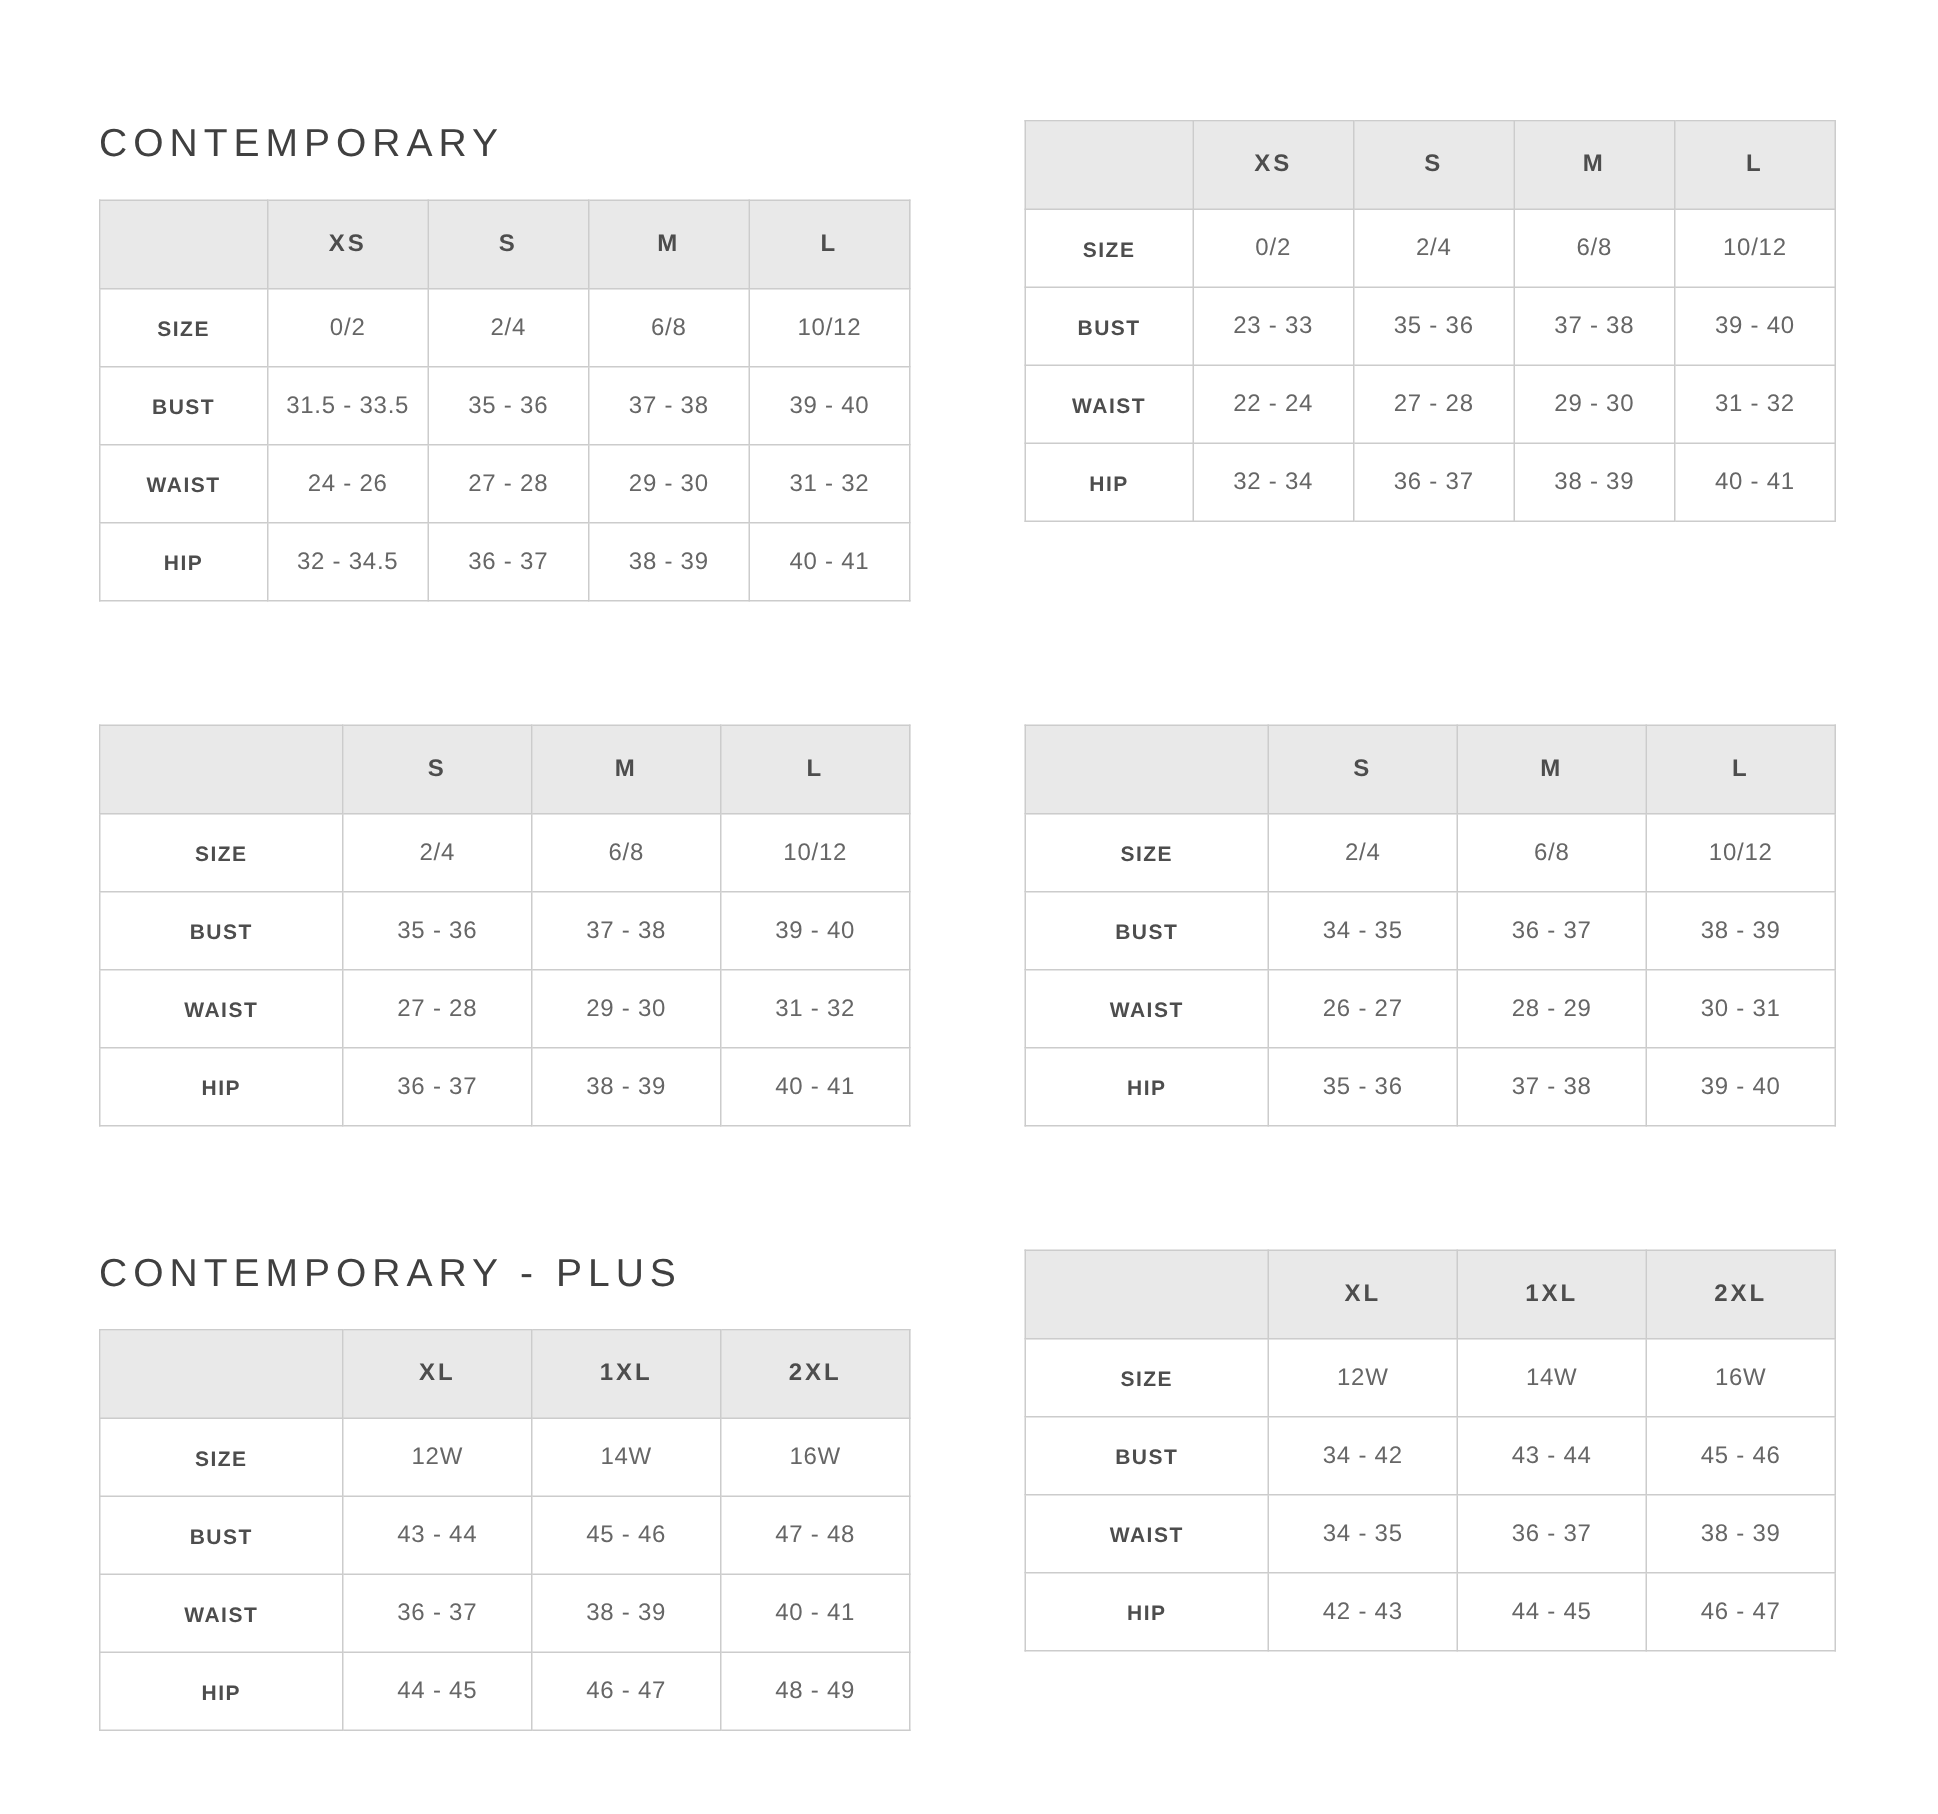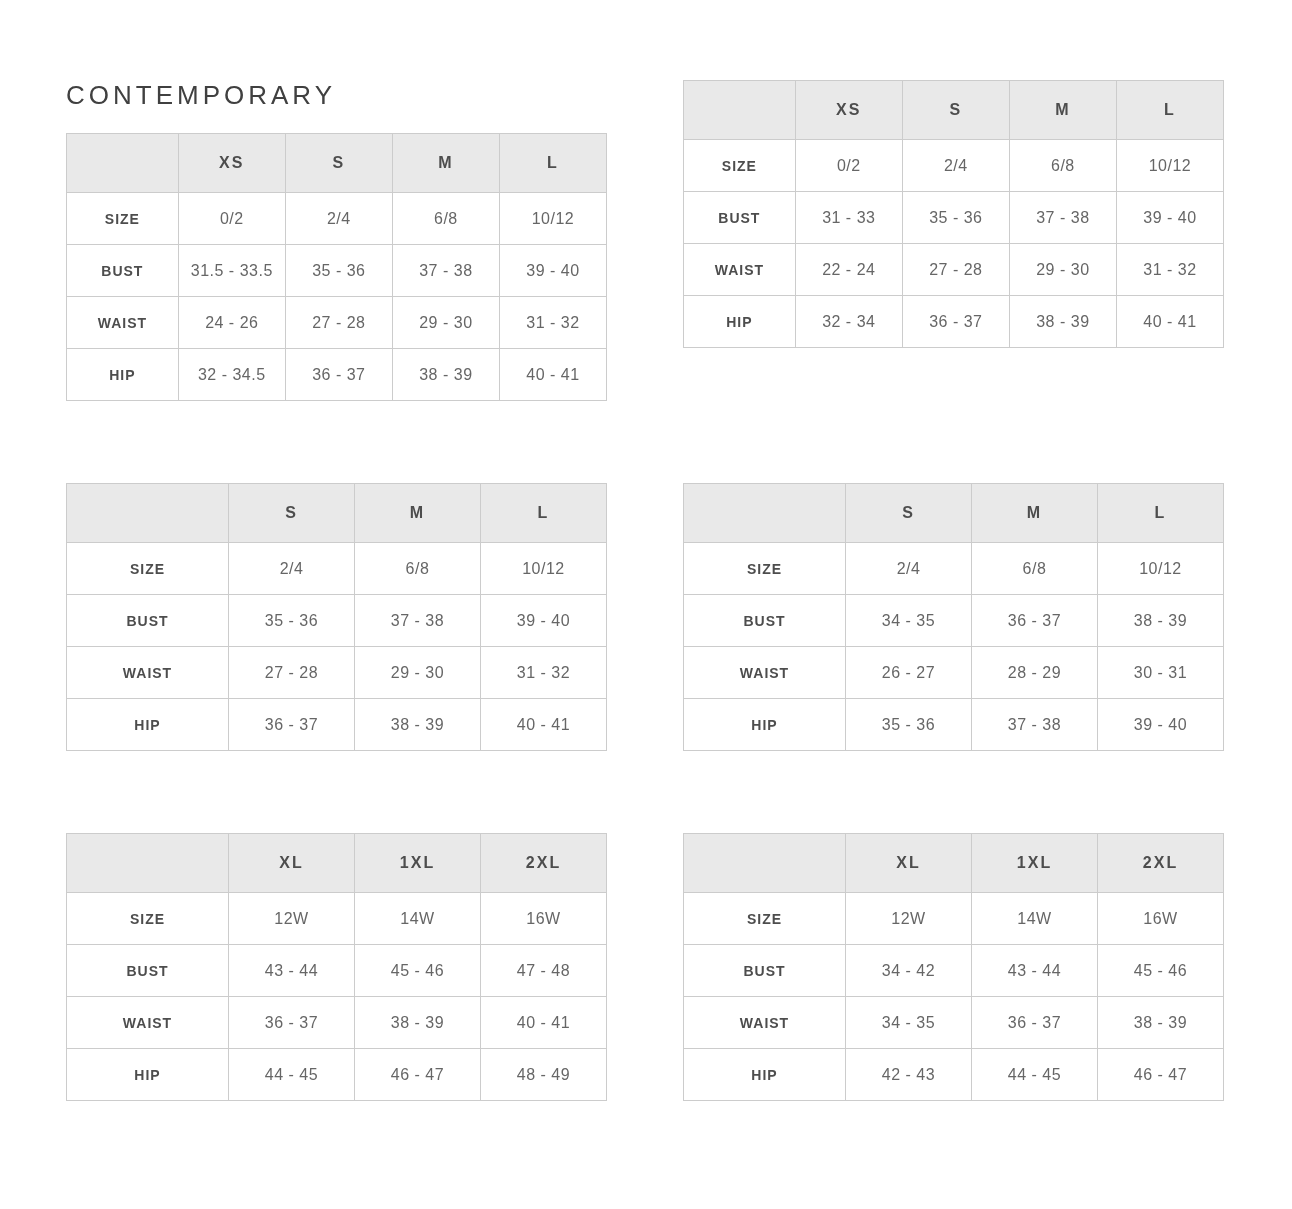--- a/index.html
+++ b/index.html
@@ -145,21 +145,21 @@
       <tbody>
         <tr>
           <th>SIZE</th>
           <td>0/2</td>
           <td>2/4</td>
           <td>6/8</td>
           <td>10/12</td>
         </tr>
         <tr>
           <th>BUST</th>
-          <td>31 - 33</td>
+          <td>23 - 33</td>
           <td>35 - 36</td>
           <td>37 - 38</td>
           <td>39 - 40</td>
         </tr>
         <tr>
           <th>WAIST</th>
           <td>22 - 24</td>
           <td>27 - 28</td>
           <td>29 - 30</td>
           <td>31 - 32</td>
@@ -259,20 +259,21 @@
           <th>HIP</th>
           <td>35 - 36</td>
           <td>37 - 38</td>
           <td>39 - 40</td>
         </tr>
       </tbody>
     </table>
   </section>
 
   <section class="chart">
+    <h2 class="chart-title">CONTEMPORARY - PLUS</h2>
     <table class="size-table cols3">
       <colgroup>
           <col class="c-label">
           <col>
           <col>
           <col>
         </colgroup>
       <thead>
         <tr>
           <th></th>

